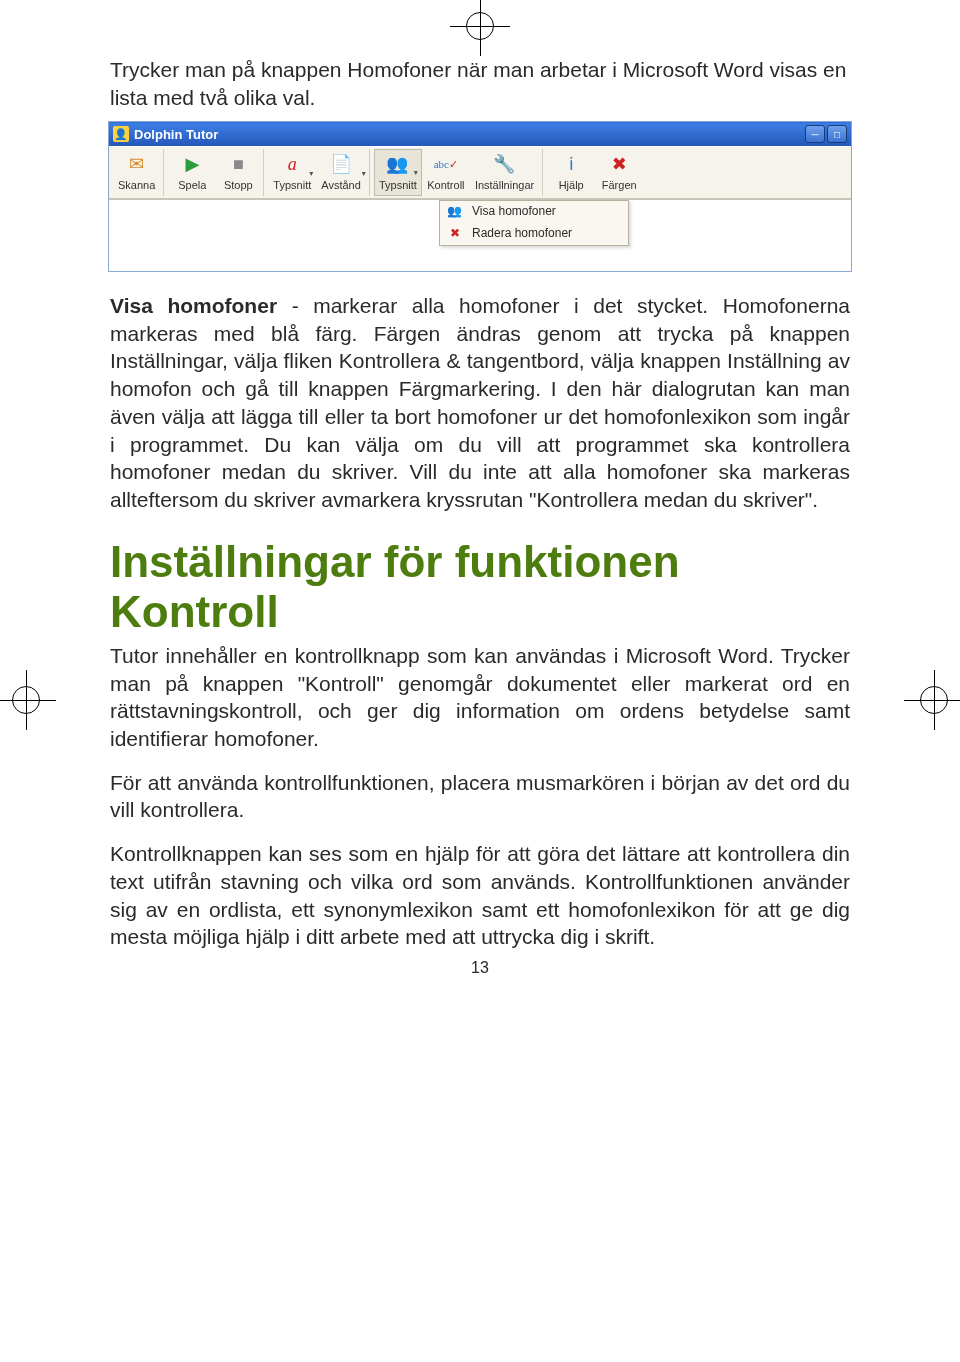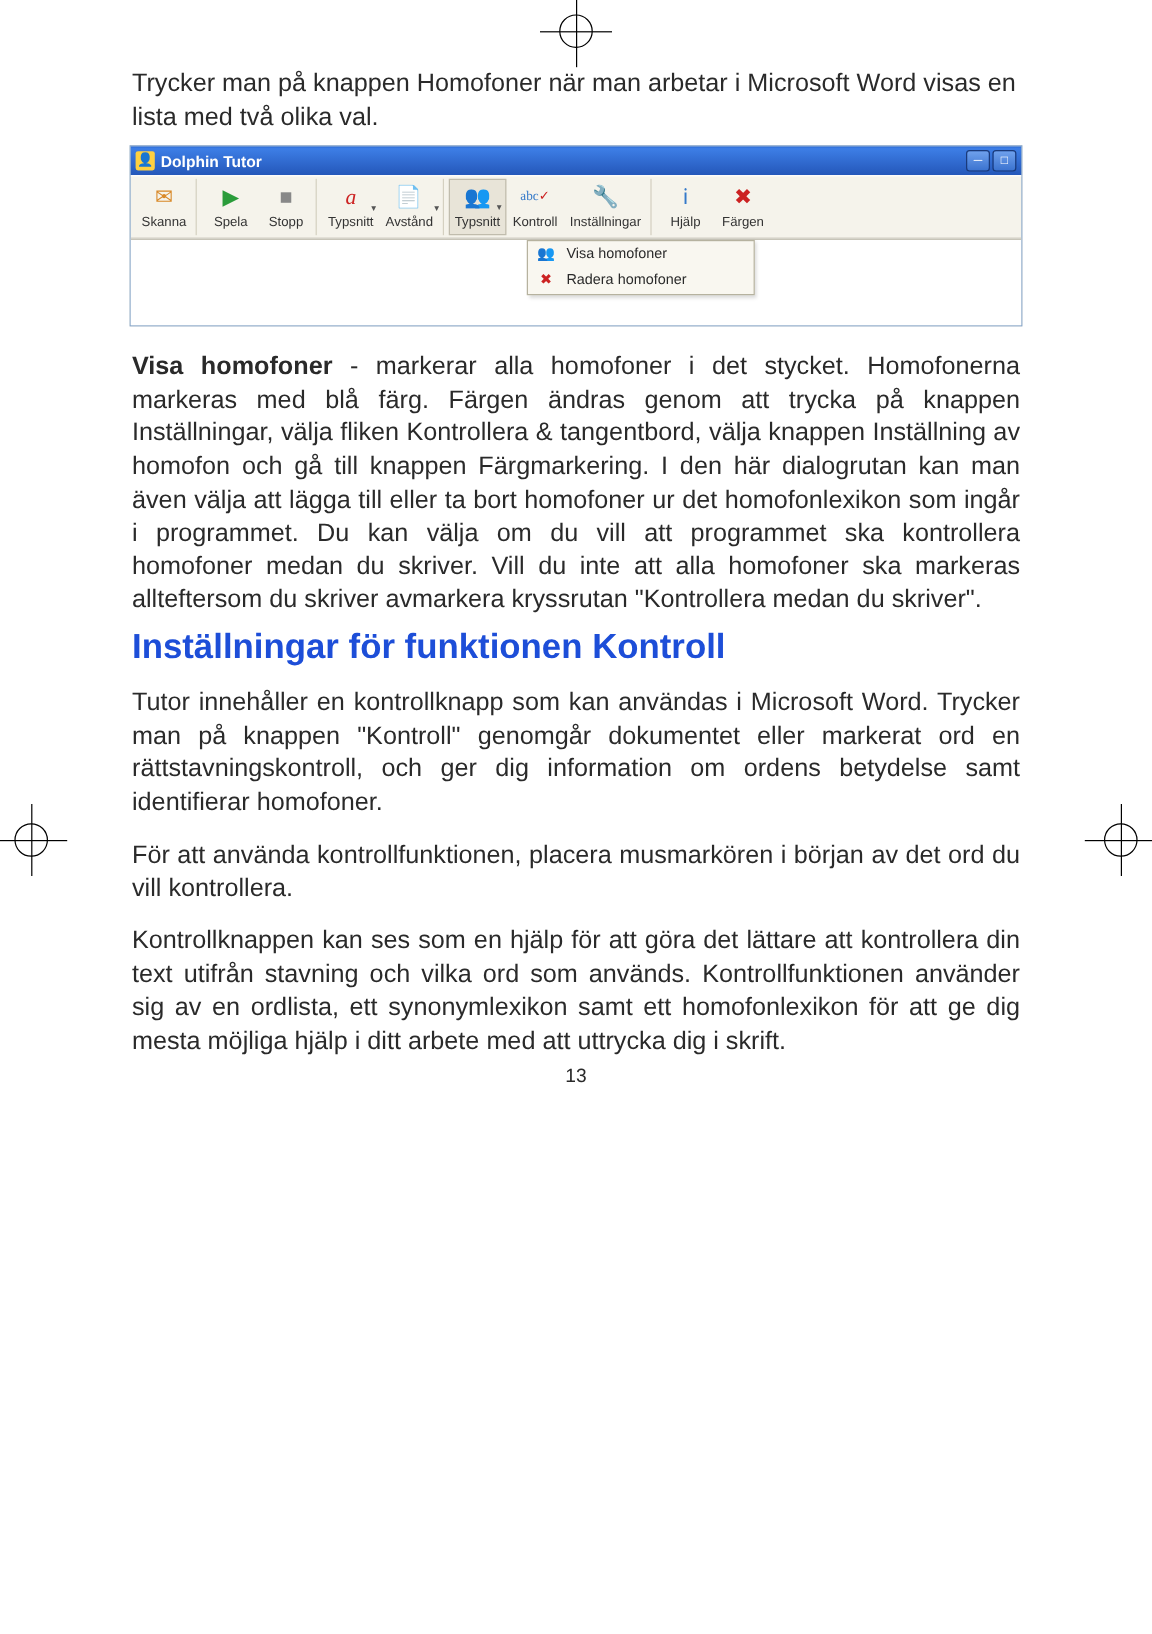--- a/index.html
+++ b/index.html
@@ -128,27 +128,27 @@
   }
   .dropdown-item .dd-icon {
     width: 18px; height: 16px; margin-right: 8px;
     display:flex;align-items:center;justify-content:center;
     font-size: 12px;
   }
 
   .body-para { margin-top: 16px; text-align: justify; }
   .body-para b { font-weight: bold; }
   .heading {
-    color: #1d4ed8;
-    font-size: 29px;
+    color: #4d7c0f;
+    font-size: 44px;
     font-weight: bold;
-    margin-top: 9px;
+    margin-top: 23px;
     line-height: 1.15;
   }
-  .sub-para { margin-top: 16px; text-align: justify; }
+  .sub-para { margin-top: 4px; text-align: justify; }
   .page-num {
     text-align: center;
     font-size: 16px;
     margin-top: 6px;
   }
 </style>
 </head>
 <body>
 
 <div class="crop-mark crop-top">

